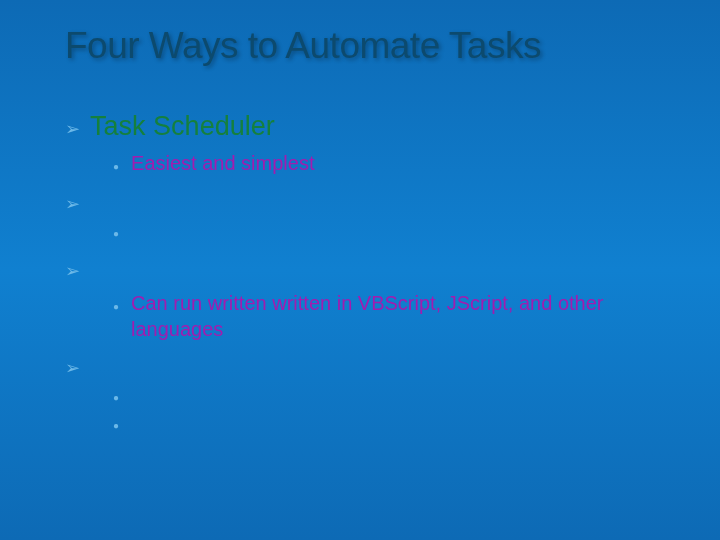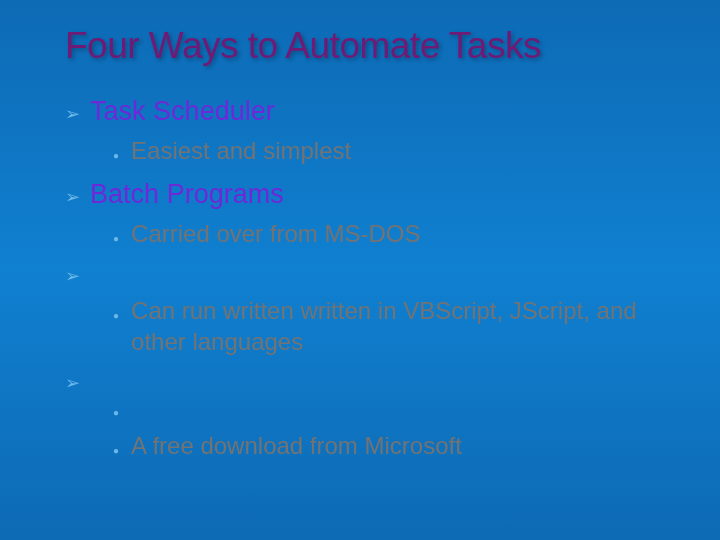--- a/index.html
+++ b/index.html
@@ -14,23 +14,23 @@
       font-family: Arial, sans-serif;
       color: #ffffff;
       overflow: hidden;
     }
     .slide {
       padding: 25px 55px 30px 65px;
     }
     .title {
       font-size: 37px;
       font-weight: normal;
-      color: #701a75;
+      color: #0c4a6e;
       text-shadow: 2px 2px 4px rgba(0,0,0,0.3);
-      margin-bottom: 29px;
+      margin-bottom: 44px;
       letter-spacing: -0.5px;
     }
     .main-list {
       list-style: none;
     }
     .main-item {
       margin-bottom: 2px;
     }
     .main-item-row {
       display: flex;
@@ -39,42 +39,42 @@
       margin-bottom: 8px;
     }
     .arrow-bullet {
       font-size: 18px;
       color: #6bb8e8;
       flex-shrink: 0;
       margin-top: 3px;
     }
     .main-label {
       font-size: 27px;
-      color: #6d28d9;
+      color: #15803d;
     }
     .sub-list {
       list-style: none;
       margin-left: 48px;
       margin-bottom: 12px;
     }
     .sub-item {
       display: flex;
       align-items: baseline;
       gap: 12px;
       margin-bottom: 6px;
     }
     .dot-bullet {
       font-size: 10px;
       color: #6bb8e8;
       flex-shrink: 0;
       line-height: 22px;
     }
     .sub-label {
-      font-size: 24px;
-      color: #737373;
+      font-size: 20px;
+      color: #a21caf;
       line-height: 1.3;
     }
   </style>
 </head>
 <body>
 
 <div class="slide">
   <h1 class="title">Four Ways to Automate Tasks</h1>
 
   <ul class="main-list">
@@ -88,26 +88,24 @@
         <li class="sub-item">
           <span class="dot-bullet">●</span>
           <span class="sub-label">Easiest and simplest</span>
         </li>
       </ul>
     </li>
 
     <li class="main-item">
       <div class="main-item-row">
         <span class="arrow-bullet">➢</span>
-        <span class="main-label">Batch Programs</span>
       </div>
       <ul class="sub-list">
         <li class="sub-item">
           <span class="dot-bullet">●</span>
-          <span class="sub-label">Carried over from MS-DOS</span>
         </li>
       </ul>
     </li>
 
     <li class="main-item">
       <div class="main-item-row">
         <span class="arrow-bullet">➢</span>
       </div>
       <ul class="sub-list">
         <li class="sub-item">
@@ -120,19 +118,18 @@
     <li class="main-item">
       <div class="main-item-row">
         <span class="arrow-bullet">➢</span>
       </div>
       <ul class="sub-list">
         <li class="sub-item">
           <span class="dot-bullet">●</span>
         </li>
         <li class="sub-item">
           <span class="dot-bullet">●</span>
-          <span class="sub-label">A free download from Microsoft</span>
         </li>
       </ul>
     </li>
 
   </ul>
 </div>
 
 </body></html>

